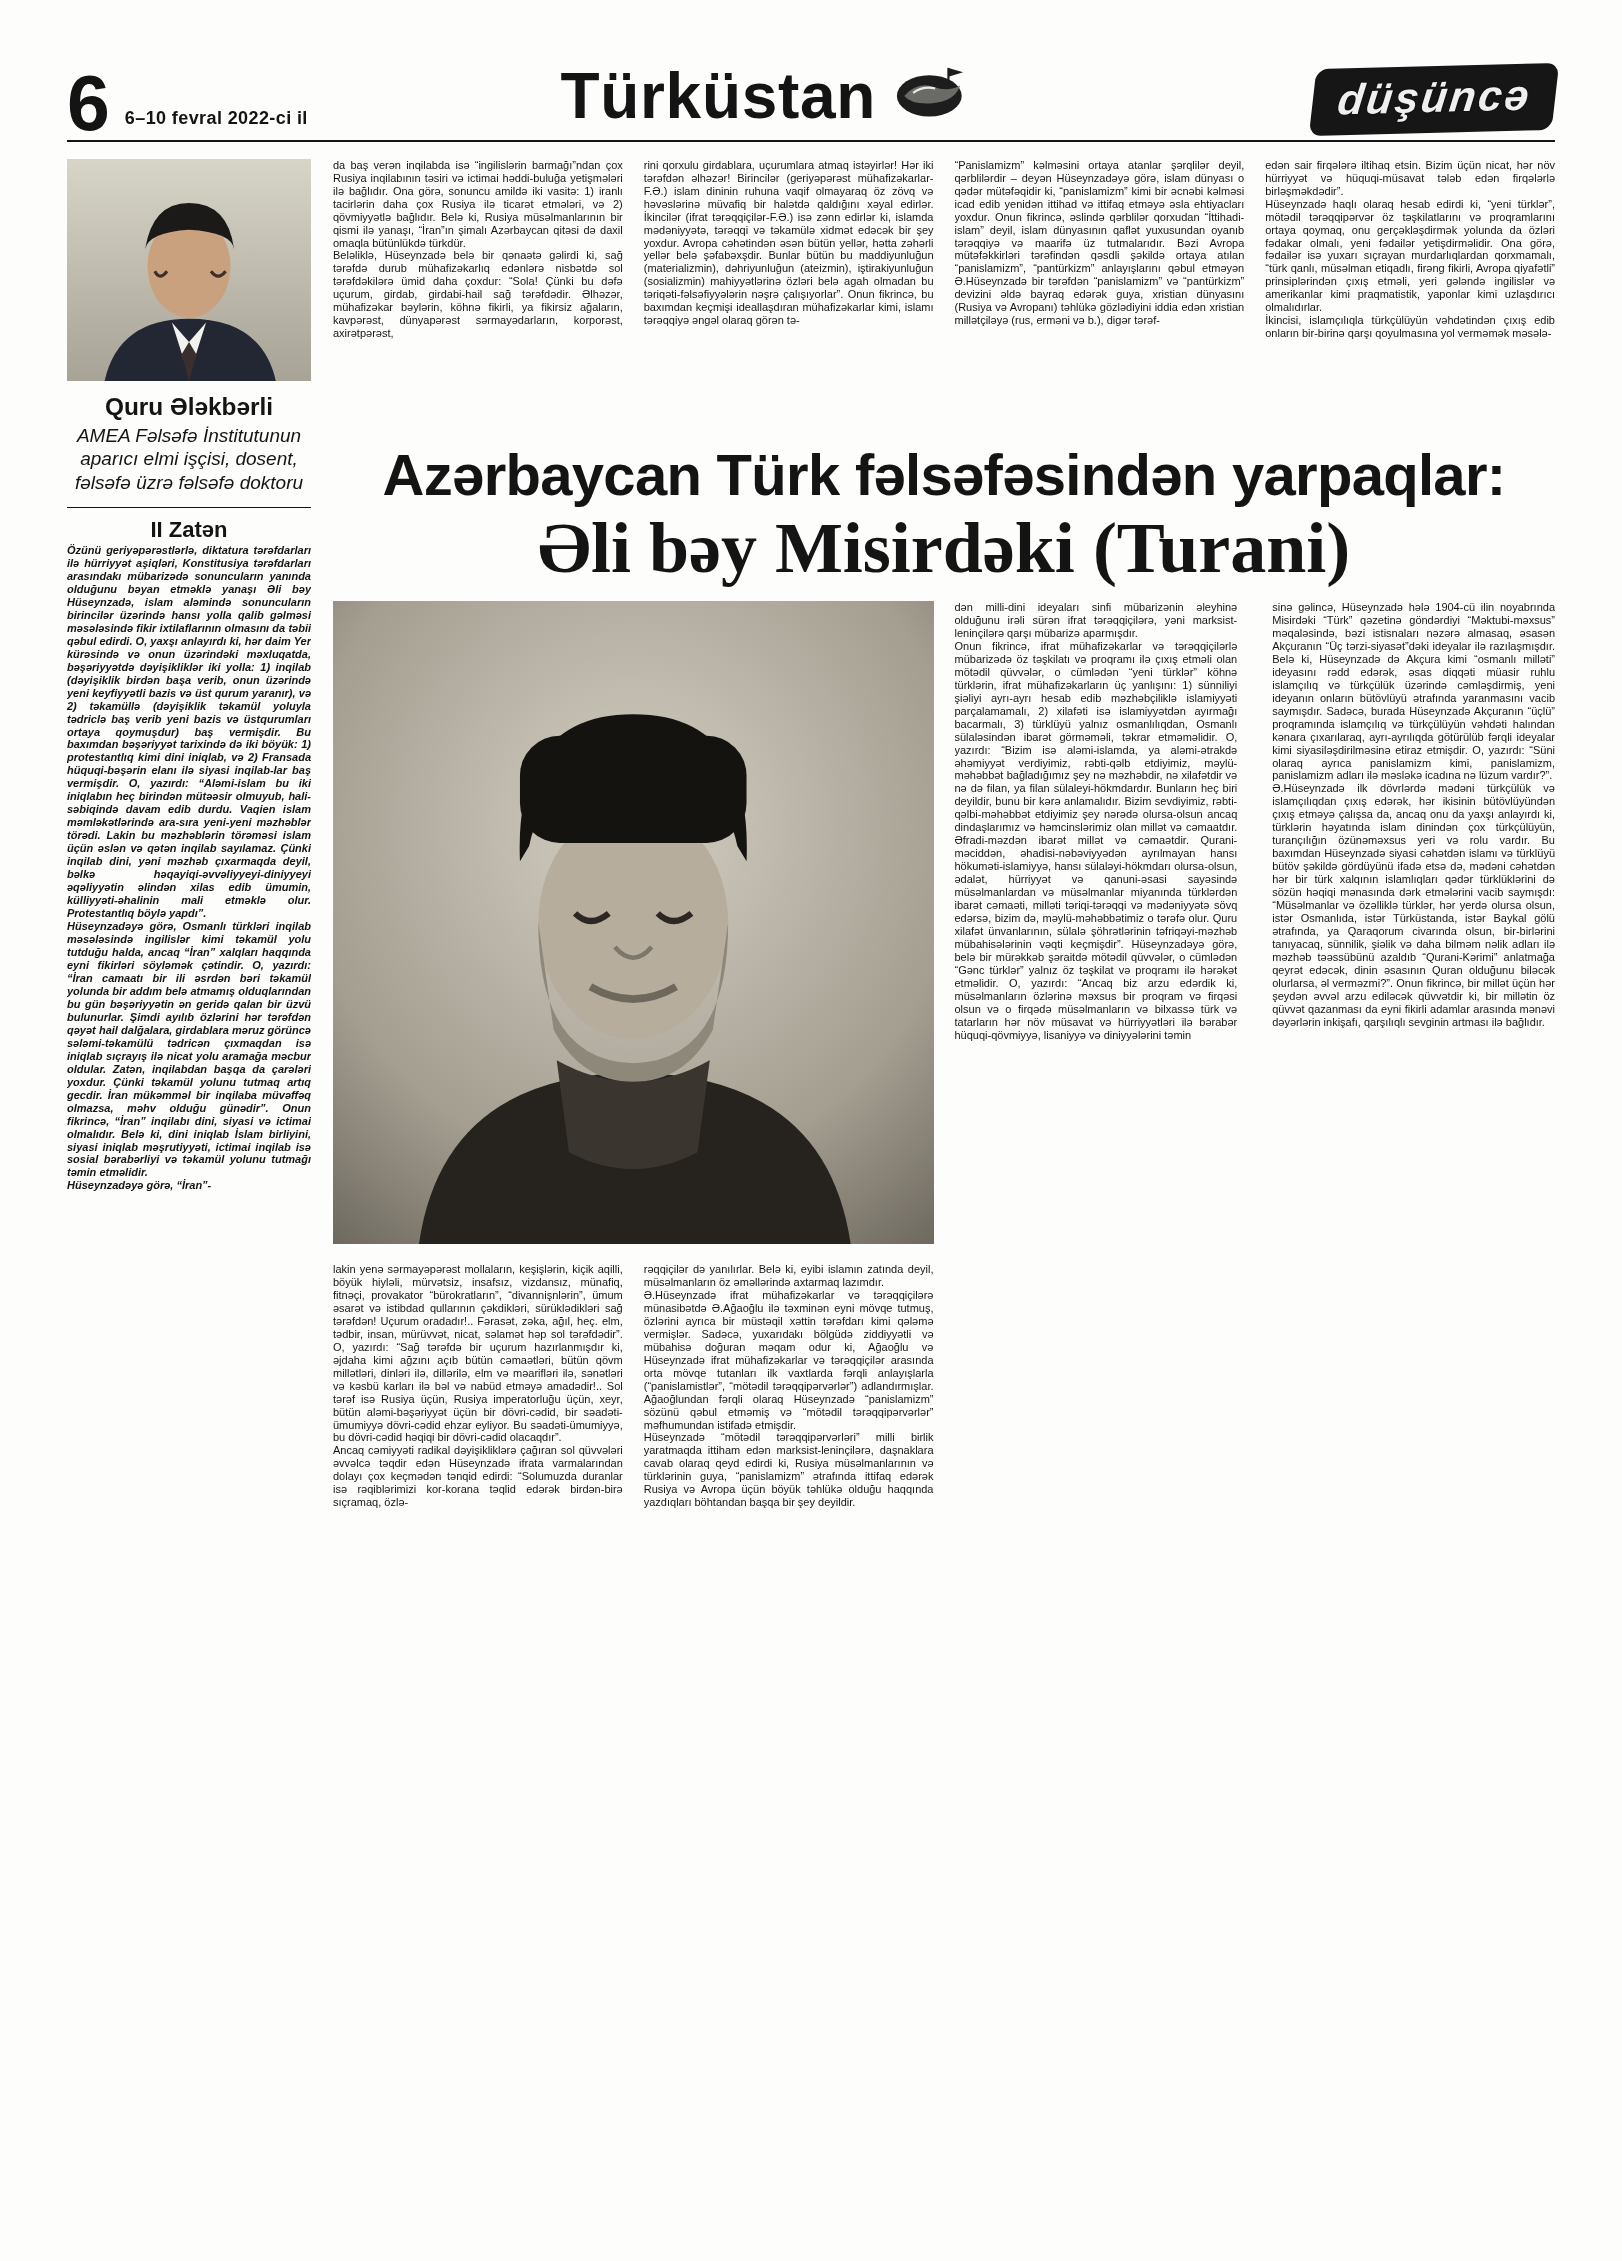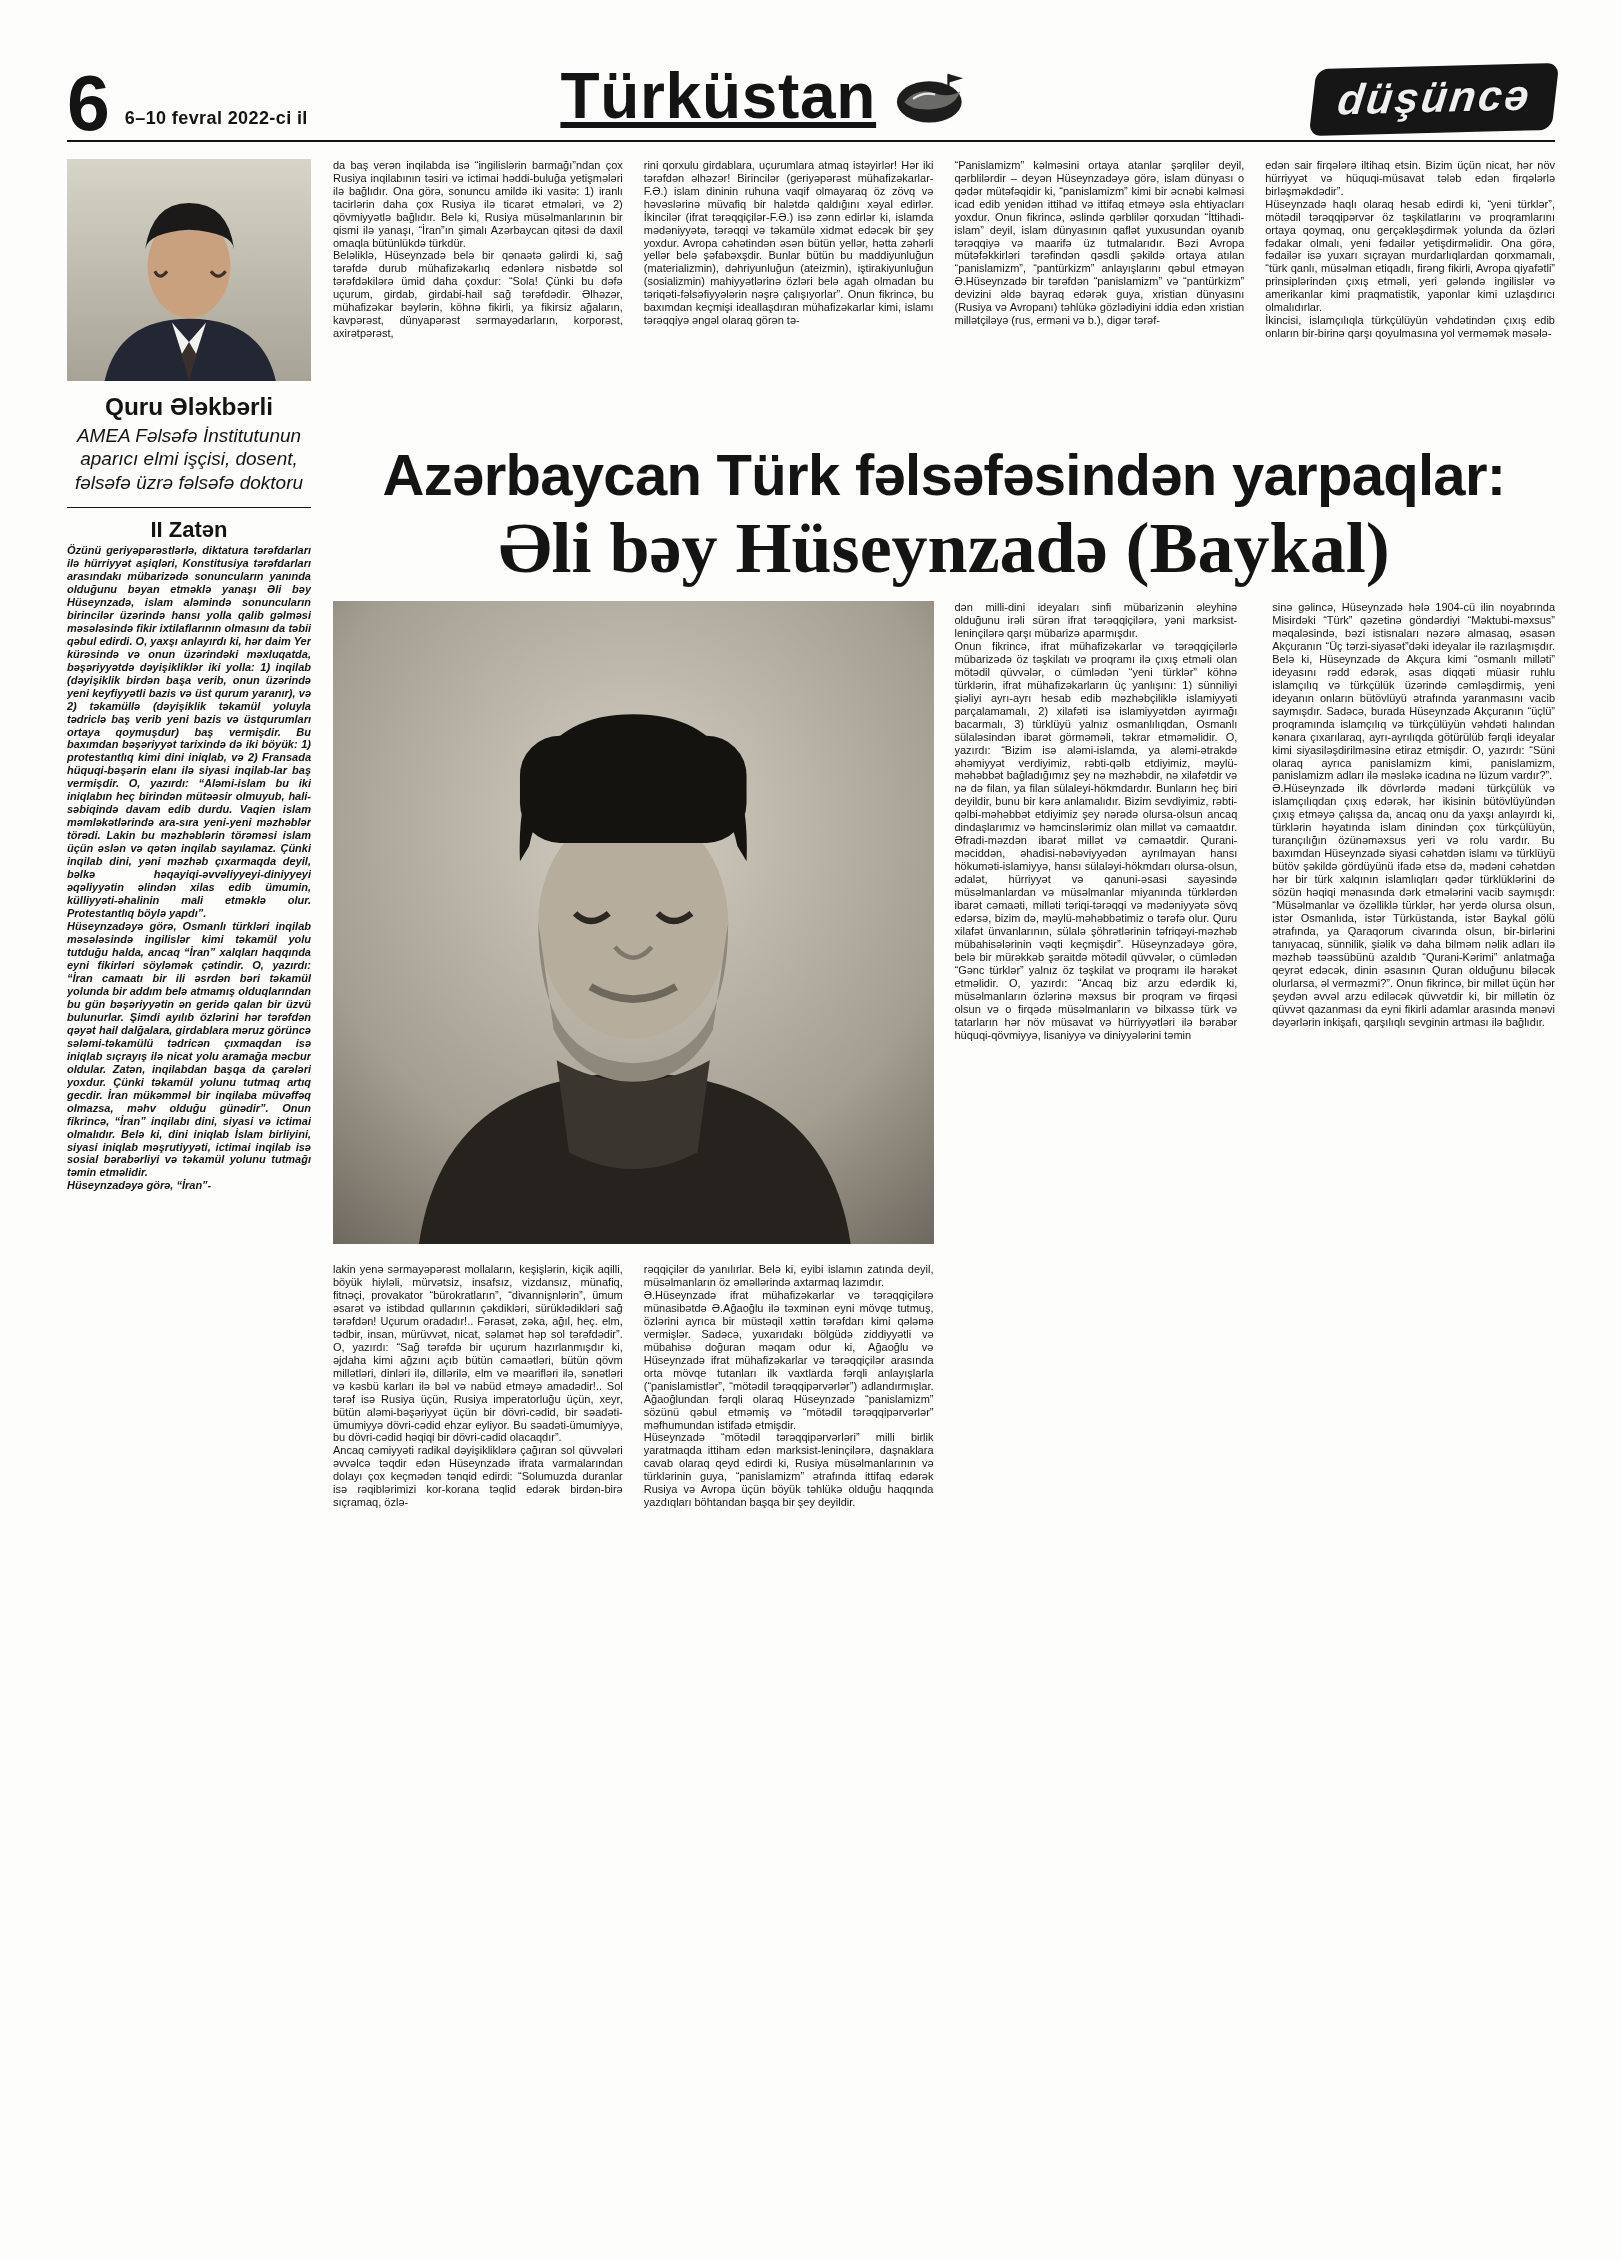--- a/index.html
+++ b/index.html
@@ -18,21 +18,21 @@
   
   .masthead-row {
     display:flex; align-items:flex-end; justify-content:space-between;
     height:89px;
     border-bottom:2.2px solid #151515;
     padding-bottom:7.4px;
   }
   .page-left { display:flex; align-items:flex-end; gap:15px; }
   .page-no { font-size:77px; font-weight:bold; line-height:.78; }
   .issue-date { font-size:18px; font-weight:bold; padding-bottom:4.4px; letter-spacing:0.4px; }
-  .masthead { display:flex; align-items:center; gap:15px; transform:translateX(-44px);text-decoration:underline; }
+  .masthead { display:flex; gap:15px; transform:translateX(-44px); }
   .masthead-text {
     font-size:64px; font-weight:bold; letter-spacing:0.7px;
     font-family:"Liberation Sans", sans-serif;
   }
   .masthead-logo { width:81px; height:62px; }
   .section-badge {
     background:#161616; color:#efefef;
     transform:skewX(-8deg) rotate(-1.5deg);
     border-radius:12px;
     padding:7.4px 25px 10.3px 25px;
@@ -172,21 +172,21 @@
 Beləliklə, Hüseynzadə belə bir qənaətə gəlirdi ki, sağ tərəfdə durub mühafizəkarlıq edənlərə nisbətdə sol tərəfdəkilərə ümid daha çoxdur: “Sola! Çünki bu dəfə uçurum, girdab, girdabi-hail sağ tərəfdədir. Əlhəzər, mühafizəkar bəylərin, köhnə fikirli, ya fikirsiz ağaların, kavpərəst, dünyapərəst sərmayədarların, korporəst, axirətpərəst,</div>
         <div class="col-text">rini qorxulu girdablara, uçurumlara atmaq istəyirlər! Hər iki tərəfdən əlhəzər! Birincilər (geriyəpərəst mühafizəkarlar-F.Ə.) islam dininin ruhuna vaqif olmayaraq öz zövq və həvəslərinə müvafiq bir halətdə qaldığını xəyal edirlər. İkincilər (ifrat tərəqqiçilər-F.Ə.) isə zənn edirlər ki, islamda mədəniyyətə, tərəqqi və təkamülə xidmət edəcək bir şey yoxdur. Avropa cəhətindən əsən bütün yellər, hətta zəhərli yellər belə şəfabəxşdir. Bunlar bütün bu maddiyunluğun (materializmin), dəhriyunluğun (ateizmin), iştirakiyunluğun (sosializmin) mahiyyətlərinə özləri belə agah olmadan bu təriqəti-fəlsəfiyyələrin nəşrə çalışıyorlar”. Onun fikrincə, bu baxımdan keçmişi ideallaşdıran mühafizəkarlar kimi, islamı tərəqqiyə əngəl olaraq görən tə-</div>
         <div class="col-text">“Panislamizm” kəlməsini ortaya atanlar şərqlilər deyil, qərblilərdir – deyən Hüseynzadəyə görə, islam dünyası o qədər mütəfəqidir ki, “panislamizm” kimi bir əcnəbi kəlməsi icad edib yenidən ittihad və ittifaq etməyə əsla ehtiyacları yoxdur. Onun fikrincə, əslində qərblilər qorxudan “İttihadi-islam” deyil, islam dünyasının qaflət yuxusundan oyanıb tərəqqiyə və maarifə üz tutmalarıdır. Bəzi Avropa mütəfəkkirləri tərəfindən qəsdli şəkildə ortaya atılan “panislamizm”, “pantürkizm” anlayışlarını qəbul etməyən Ə.Hüseynzadə bir tərəfdən “panislamizm” və “pantürkizm” devizini əldə bayraq edərək guya, xristian dünyasını (Rusiya və Avropanı) təhlükə gözlədiyini iddia edən xristian millətçiləyə (rus, erməni və b.), digər tərəf-</div>
         <div class="col-text">edən sair firqələrə iltihaq etsin. Bizim üçün nicat, hər növ hürriyyət və hüquqi-müsavat tələb edən firqələrlə birləşməkdədir”.
 Hüseynzadə haqlı olaraq hesab edirdi ki, “yeni türklər”, mötədil tərəqqipərvər öz təşkilatlarını və proqramlarını ortaya qoymaq, onu gerçəkləşdirmək yolunda da özləri fədakar olmalı, yeni fədailər yetişdirməlidir. Ona görə, fədailər isə yuxarı sıçrayan murdarlıqlardan qorxmamalı, “türk qanlı, müsəlman etiqadlı, firəng fikirli, Avropa qiyafətli” prinsiplərindən çıxış etməli, yeri gələndə ingilislər və amerikanlar kimi praqmatistik, yaponlar kimi uzlaşdırıcı olmalıdırlar.
 İkincisi, islamçılıqla türkçülüyün vəhdətindən çıxış edib onların bir-birinə qarşı qoyulmasına yol verməmək məsələ-</div>
       </div>
 
       <div class="headline">
         <div class="headline-kicker">Azərbaycan Türk fəlsəfəsindən yarpaqlar:</div>
-        <div class="headline-title">Əli bəy Hüseynzadə (Baykal)</div>
+        <div class="headline-title">Əli bəy Misirdəki (Turani)</div>
       </div>
 
       <div class="bottom">
 
         <div class="bottom-left">
           <figure class="portrait">
             <svg viewBox="0 0 400 420" preserveAspectRatio="xMidYMid slice" aria-hidden="true">
               <defs>
                 <radialGradient id="gB" cx="0.5" cy="0.35" r="0.9">
                   <stop offset="0" stop-color="#d3cec2"></stop>

